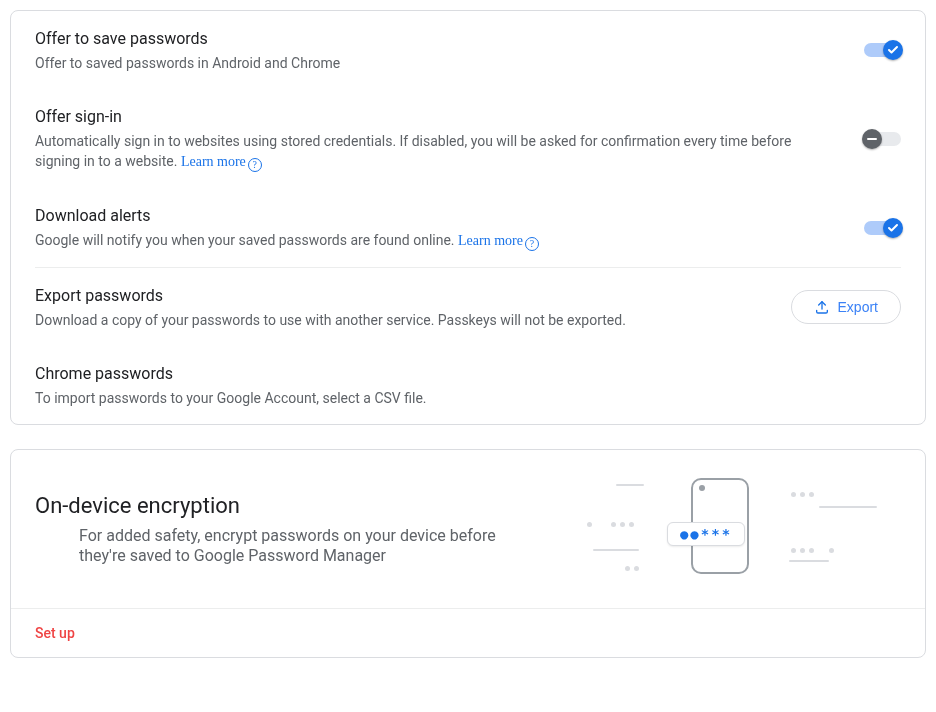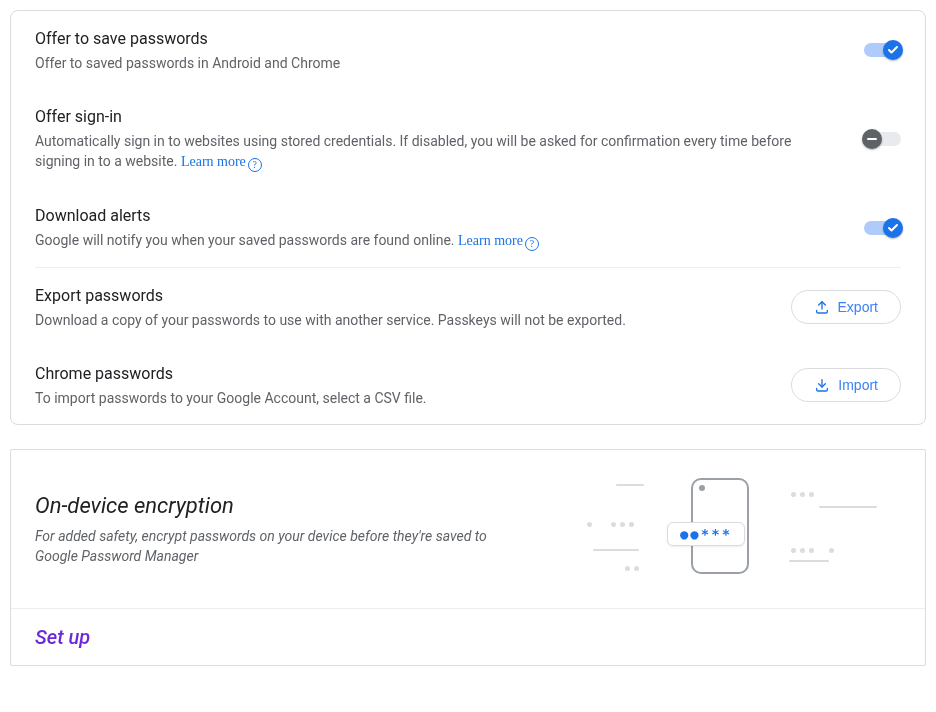--- a/index.html
+++ b/index.html
@@ -60,28 +60,28 @@
   .pill-btn {
     display: inline-flex; align-items: center; gap: 8px;
     border: 1px solid #dadce0; background: #fff;
     color: #3b82f6; font-size: 14px; font-weight: 500;
     padding: 8px 22px; border-radius: 20px; cursor: pointer;
     flex: none;
   }
   .pill-btn .btn-icon { width: 16px; height: 16px; }
 
   
-  .ode-card { border: 1px solid #dadce0; border-radius: 2px; font-style: italic; }
+  .ode-card { border: 1px solid #dadce0; border-radius: 8px; }
   .ode-body { display: flex; align-items: center; padding: 24px; }
   .ode-text { flex: 1; padding-right: 24px; }
   .ode-title { font-size: 22px; color: #202124; margin-bottom: 8px; }
-  .ode-desc  { font-size: 14px; color: #5f6368; max-width: 460px; line-height: 20px; }
+  .ode-desc  { font-size: 16px; color: #5f6368; max-width: 460px; line-height: 20px; margin-left: 44px; }
   .ode-illus { flex: none; width: 320px; height: 110px; position: relative; }
   .ode-footer { border-top: 1px solid #eceded; padding: 16px 24px; }
-  .ode-setup { color: #6d28d9; font-size: 20px; font-weight: 500; text-decoration: none; cursor: pointer; }
+  .ode-setup { color: #ef4444; font-size: 14px; font-weight: 500; text-decoration: none; cursor: pointer; }
 
   
   .phone {
     position: absolute; left: 110px; top: 4px; width: 58px; height: 96px;
     border: 2px solid #9aa0a6; border-radius: 10px; background: #fff;
   }
   .phone::after {
     content:""; position:absolute; top:5px; left:6px; width:6px; height:6px;
     border-radius:50%; background:#9aa0a6;
   }
@@ -161,28 +161,20 @@
       </svg>
       <span>Export</span>
     </button>
   </div>
 
   <div class="row">
     <div class="row-text">
       <div class="row-title">Chrome passwords</div>
       <div class="row-desc">To import passwords to your Google Account, select a CSV file.</div>
     </div>
-    <button class="pill-btn">
-      <svg class="btn-icon" viewBox="0 0 24 24" fill="none" stroke="#1a73e8" stroke-width="2" stroke-linecap="round" stroke-linejoin="round">
-        <path d="M12 4v11"></path>
-          <path d="M7 10l5 5 5-5"></path>
-          <path d="M4 17v2a2 2 0 0 0 2 2h12a2 2 0 0 0 2-2v-2"></path>
-      </svg>
-      <span>Import</span>
-    </button>
   </div>
 
 </div>
 
 <div class="ode-card">
   <div class="ode-body">
     <div class="ode-text">
       <div class="ode-title">On-device encryption</div>
       <div class="ode-desc">For added safety, encrypt passwords on your device before they're saved to Google Password Manager</div>
     </div>

